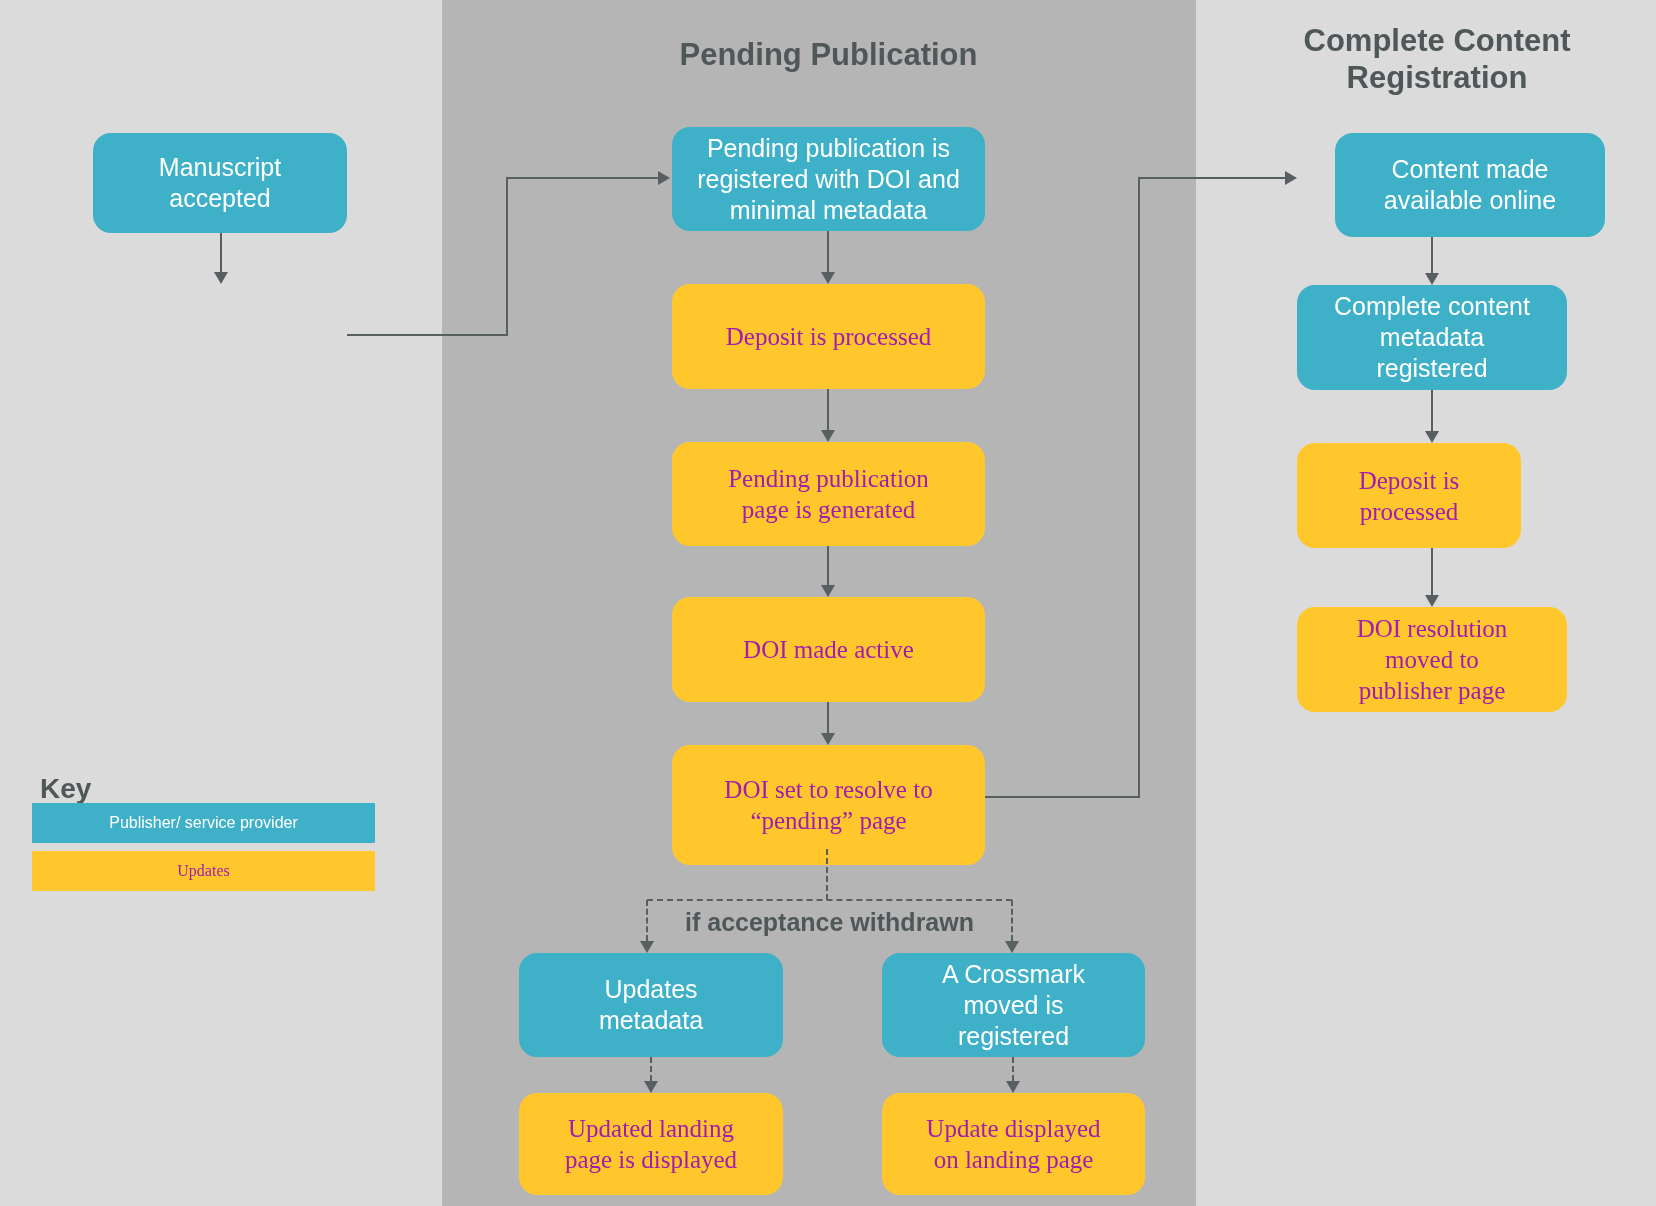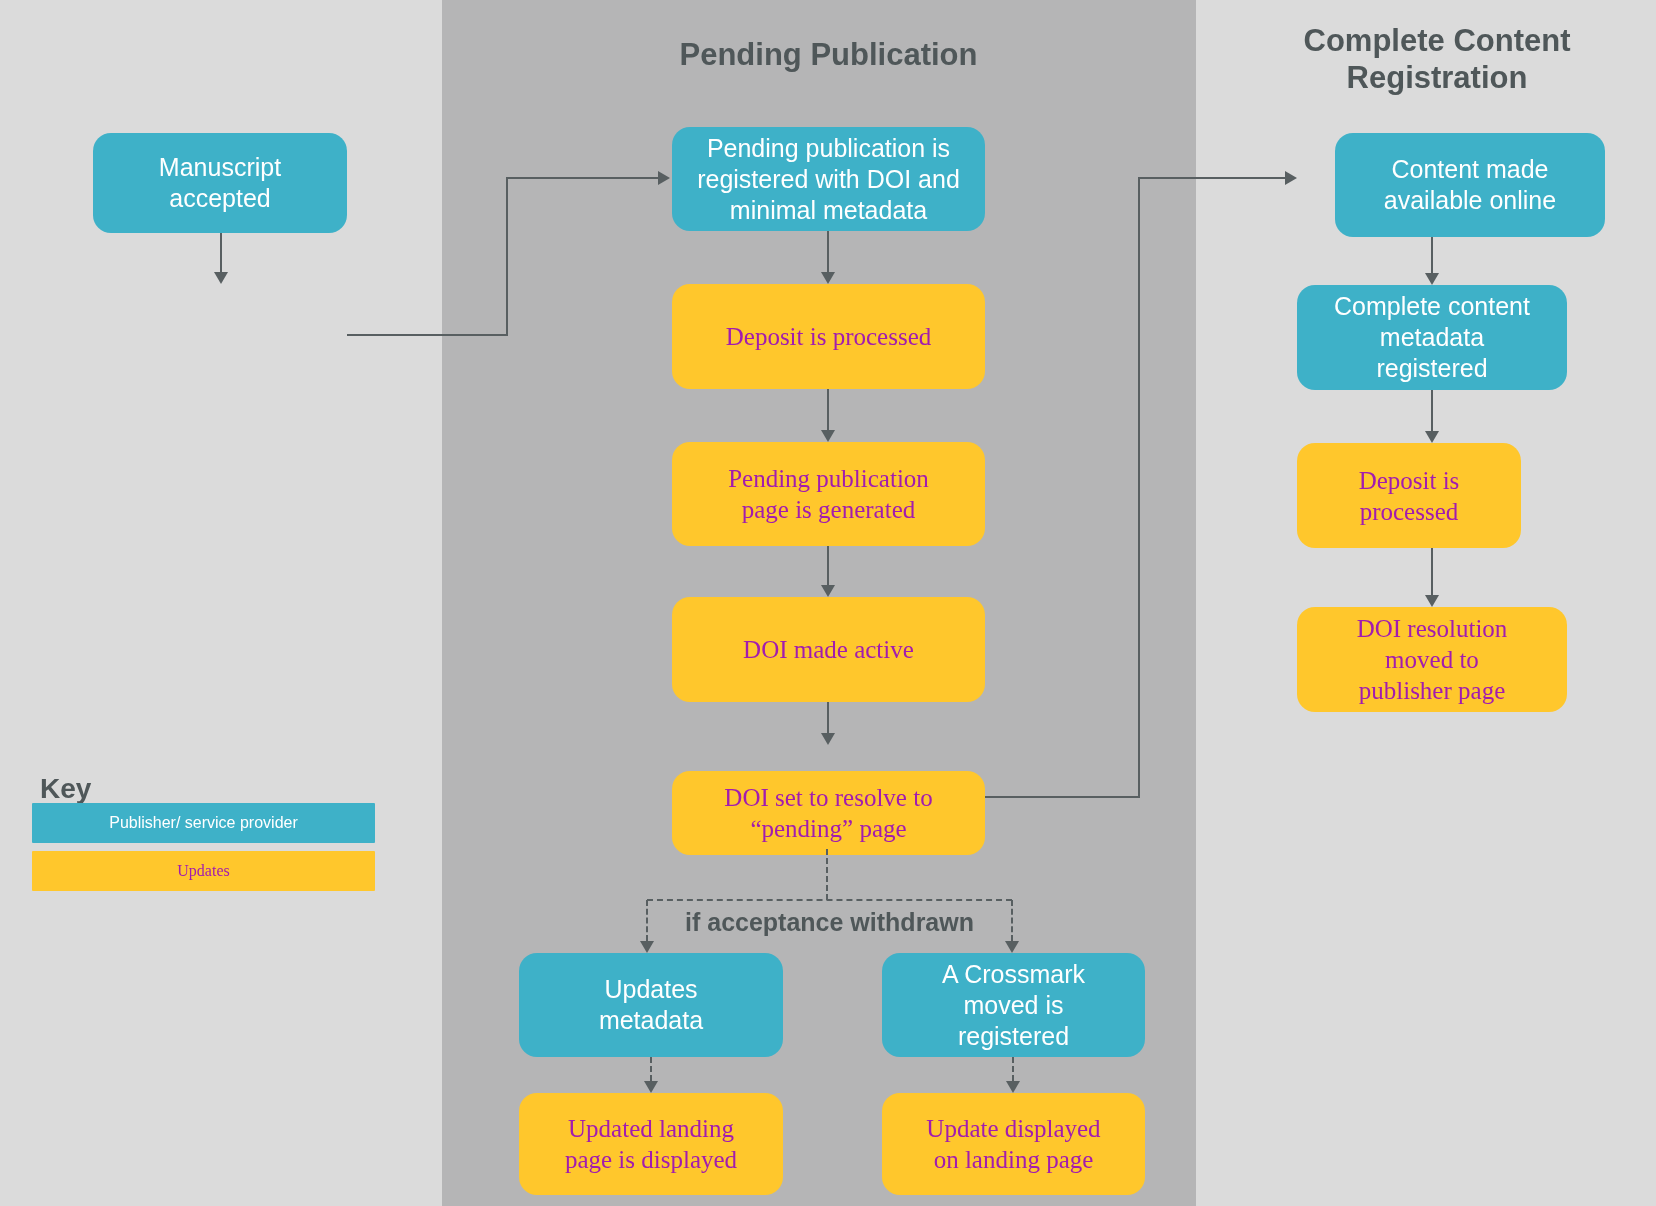--- a/index.html
+++ b/index.html
@@ -43,21 +43,21 @@
   <div class="node teal" style="left:93px;top:133px;width:254px;height:100px;">Manuscript
 accepted</div>
 
   <div class="node teal" style="left:672px;top:127px;width:313px;height:104px;">Pending publication is
 registered with DOI and
 minimal metadata</div>
   <div class="node yellow" style="left:672px;top:284px;width:313px;height:105px;">Deposit is processed</div>
   <div class="node yellow" style="left:672px;top:442px;width:313px;height:104px;">Pending publication
 page is generated</div>
   <div class="node yellow" style="left:672px;top:597px;width:313px;height:105px;">DOI made active</div>
-  <div class="node yellow" style="left:672px;top:745px;width:313px;height:84px;margin-top:26px;">DOI set to resolve to
+  <div class="node yellow" style="left:672px;top:745px;width:313px;height:120px;">DOI set to resolve to
 “pending” page</div>
 
   <div class="node teal" style="left:519px;top:953px;width:264px;height:104px;">Updates
 metadata</div>
   <div class="node teal" style="left:882px;top:953px;width:263px;height:104px;">A Crossmark
 moved is
 registered</div>
   <div class="node yellow" style="left:519px;top:1093px;width:264px;height:102px;">Updated landing
 page is displayed</div>
   <div class="node yellow" style="left:882px;top:1093px;width:263px;height:102px;">Update displayed

